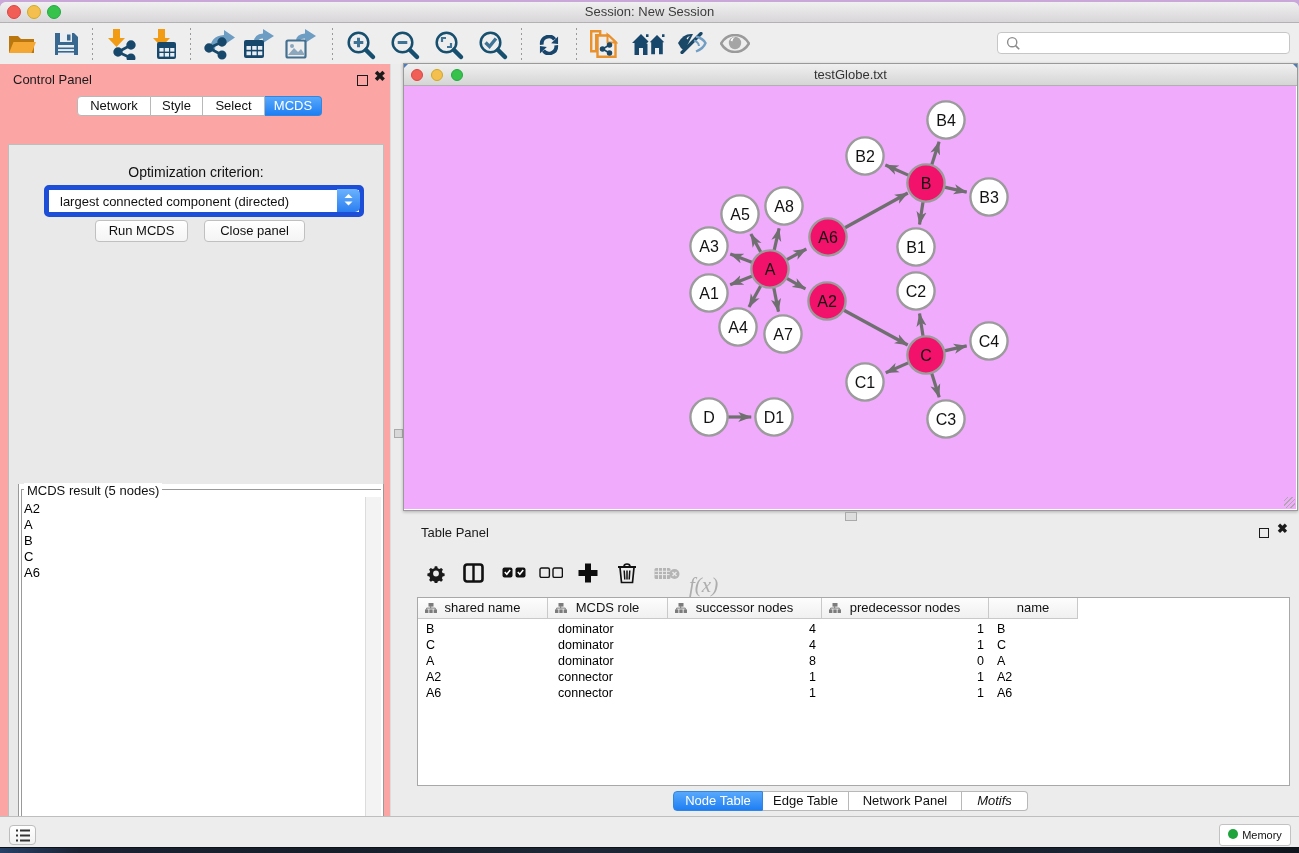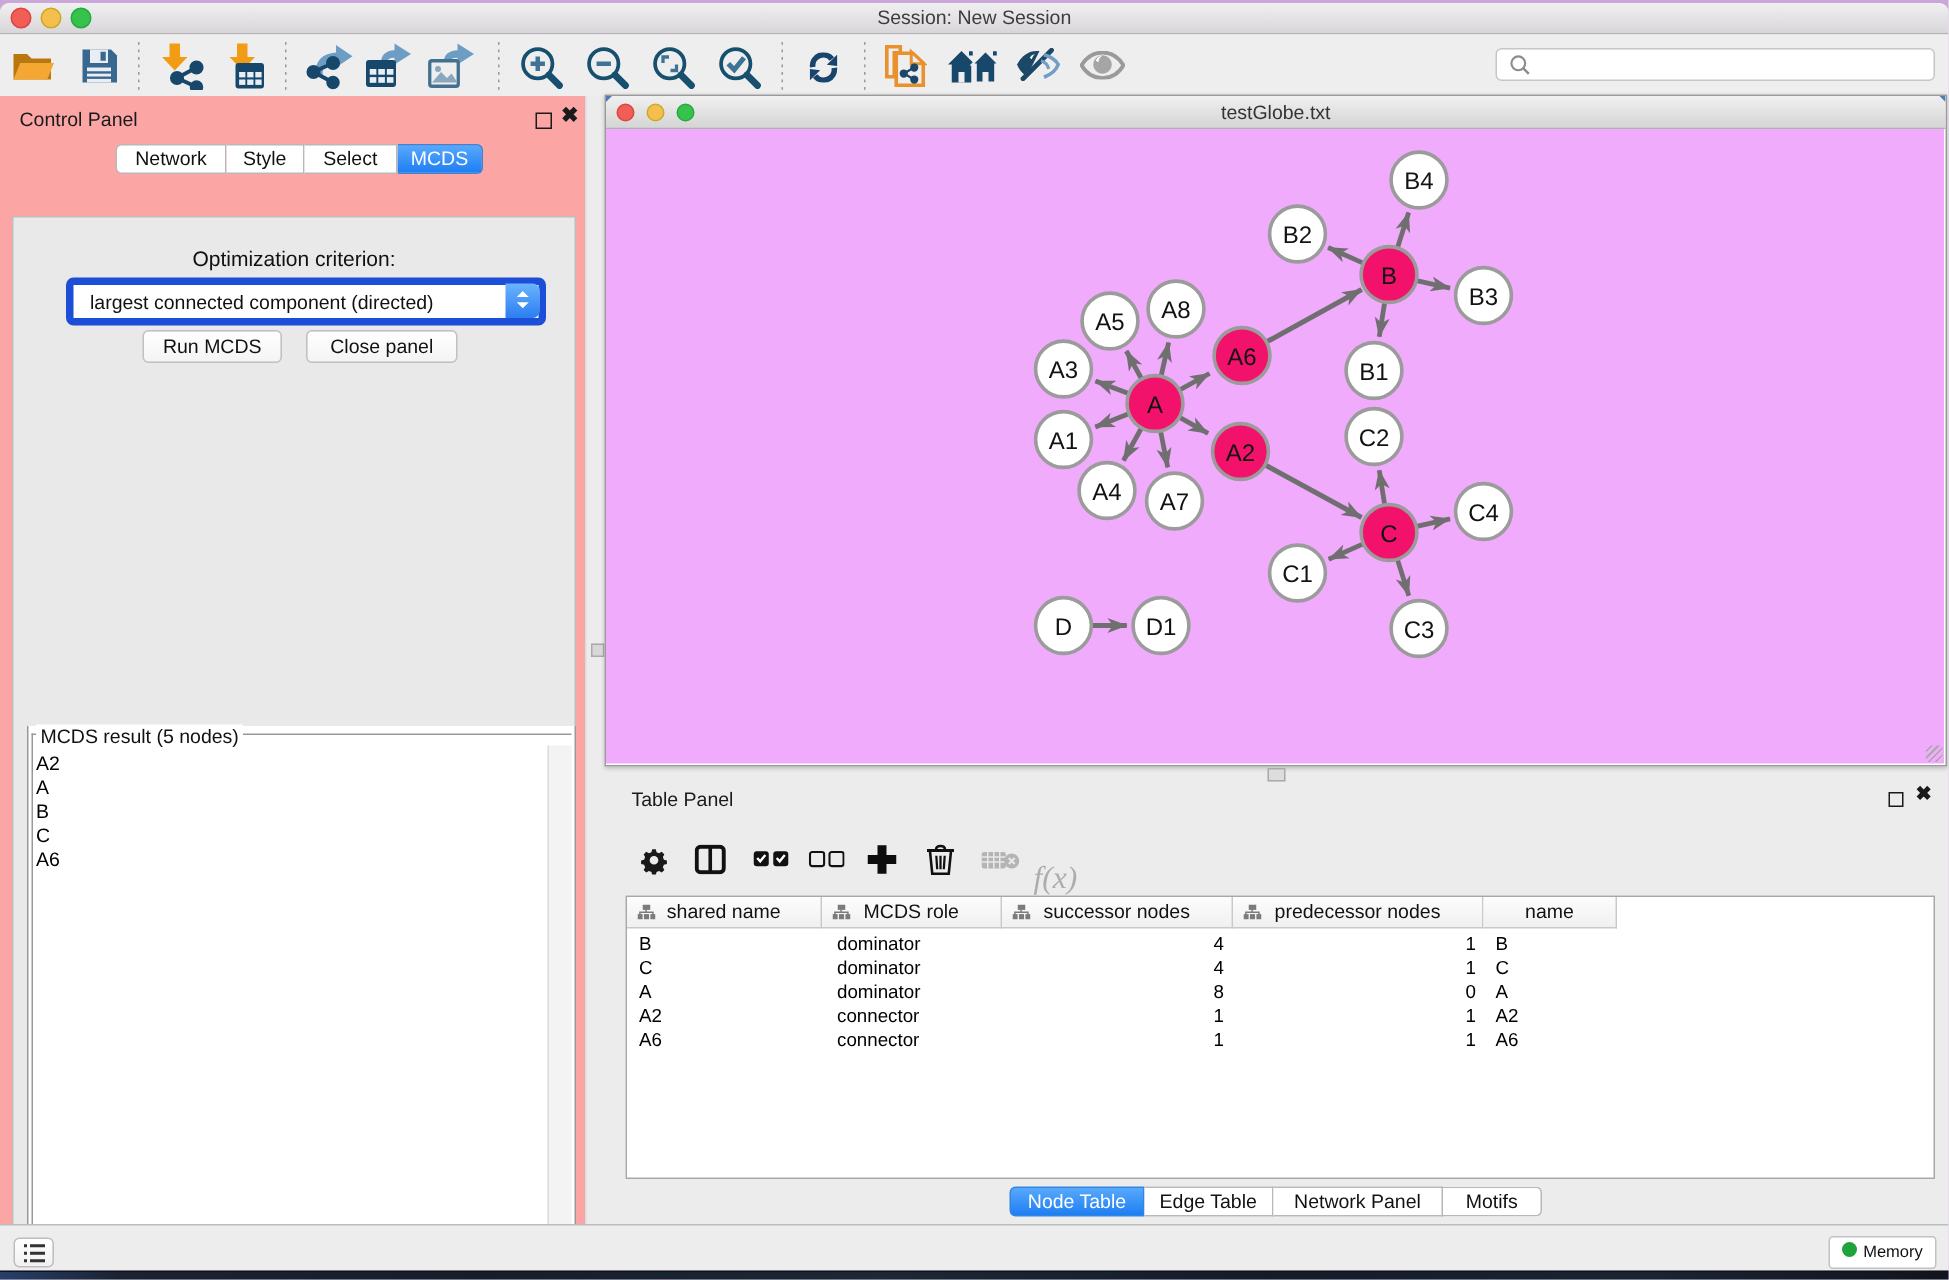--- a/index.html
+++ b/index.html
@@ -422,21 +422,21 @@
               <div class="td" style="left:330px;top:87px;width:68px;text-align:right;">1</div>
               <div class="td" style="left:498px;top:87px;width:68px;text-align:right;">1</div>
               <div class="td" style="left:579px;top:87px;">A6</div>
         </div>
       </div>
       <div id="bottabs">
         <div class="tabs" style="left:269px;top:0px;">
           <div class="tab first sel" style="width:88px;padding:0;">Node Table</div>
               <div class="tab" style="width:85px;padding:0;">Edge Table</div>
               <div class="tab" style="width:112px;padding:0;">Network Panel</div>
-              <div class="tab last" style="width:65px;padding:0;">Motifs</div>
+              <div class="tab last" style="width:65px;padding:0;font-style:italic;">Motifs</div>
         </div>
       </div>
     </div>
   </div>
   <div id="statusbar">
     <div id="listbtn">
       <svg class="abs" style="left:6px;top:3px;" width="14" height="13" viewBox="0 0 14 13">
         <g fill="#333">
               <rect x="0" y="0.5" width="2" height="2"></rect>
               <rect x="4" y="0.5" width="10" height="2"></rect>

